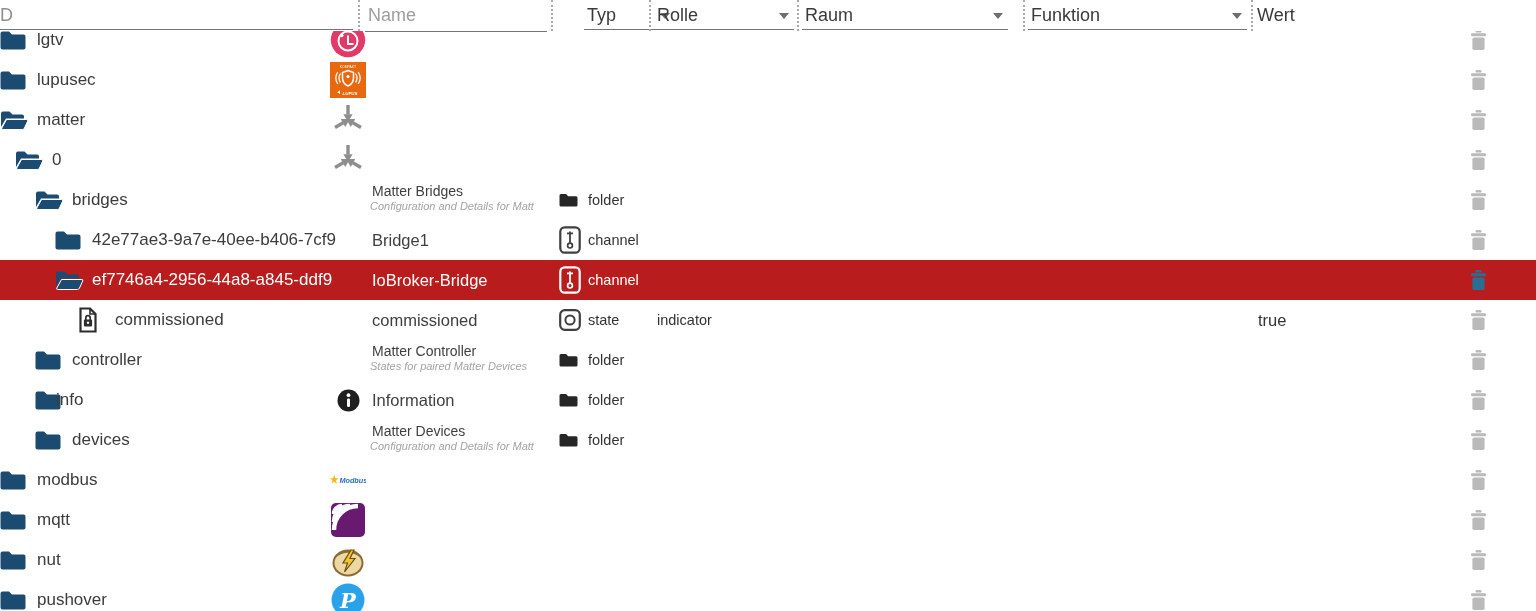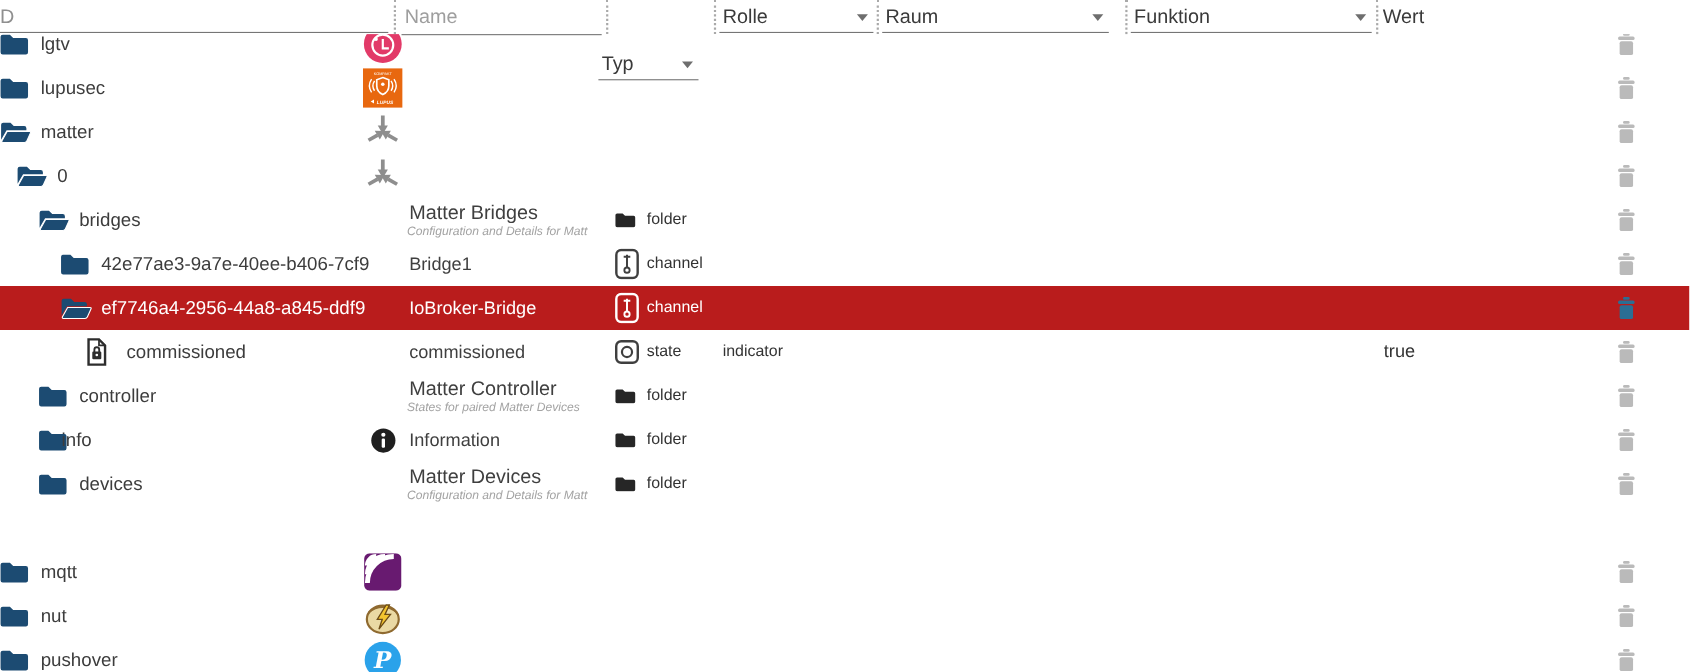--- a/index.html
+++ b/index.html
@@ -17,37 +17,37 @@
   .hinput::placeholder{color:#9e9e9e;opacity:1;}
   .hselect{cursor:pointer;}
   .hselect .hlabel{padding-left:3px;}
   .arrow{position:absolute;right:5px;top:13px;width:0;height:0;
          border-left:5px solid transparent;border-right:5px solid transparent;
          border-top:6px solid #6e6e6e;}
   .hsep{position:absolute;top:0;height:31px;width:0;border-left:2px dotted #a9a9a9;}
   
   .c-id{left:0;width:353px;}
   .c-name{left:365px;width:182px;}
-  .c-typ{left:544px;width:91px;margin-top:43px;}
+  .c-typ{left:584px;width:91px;}
   .c-rolle{left:654px;width:140px;}
   .c-raum{left:802px;width:206px;}
   .c-funktion{left:1028px;width:219px;}
   .c-wert{left:1257px;width:120px;border-bottom:none;}
   .s1{left:358px;} .s2{left:551px;} .s3{left:649px;} .s4{left:797px;} .s5{left:1023px;} .s6{left:1251px;}
   
   .rows{position:absolute;left:0;top:0;width:1536px;height:611px;z-index:1;}
   .row{position:absolute;left:0;width:1536px;height:40px;cursor:pointer;}
   .row.sel{background:#b91c1c;}
   .tree-icon{position:absolute;top:50%;transform:translateY(-50%);line-height:0;}
   .row-id{position:absolute;top:50%;transform:translateY(-50%);font-size:17px;white-space:nowrap;color:#3c3c3c;}
   .sel .row-id,.sel .name-single,.sel .type-label{color:#fff;}
   .adapter{position:absolute;left:330px;top:0;width:36px;height:40px;display:flex;
            align-items:center;justify-content:center;line-height:0;}
   .namecol{position:absolute;left:366px;top:0;width:190px;height:40px;overflow:hidden;}
-  .name-title{font-size:18px;color:#3f3f3f;white-space:nowrap;margin:3px 0 0 6px;}
+  .name-title{font-size:14px;color:#3f3f3f;white-space:nowrap;margin:3px 0 0 6px;}
   .name-sub{font-size:11px;font-style:italic;color:#a3a3a3;white-space:nowrap;margin:1px 0 0 4px;}
   .name-single{font-size:16.5px;color:#3f3f3f;white-space:nowrap;line-height:40px;margin-left:6px;}
   .type-icon{position:absolute;left:559px;top:50%;transform:translateY(-50%);line-height:0;}
   .type-label{position:absolute;left:588px;top:50%;transform:translateY(-50%);font-size:14.5px;color:#333;}
   .role-label{position:absolute;left:657px;top:50%;transform:translateY(-50%);font-size:14.5px;color:#333;}
   .value-label{position:absolute;left:1258px;top:50%;transform:translateY(-50%);font-size:16.5px;color:#333;}
   .trash{position:absolute;left:1469px;top:50%;transform:translateY(-50%);line-height:0;cursor:pointer;
          background:none;border:none;padding:0;}
 </style>
 </head>
@@ -332,20 +332,37 @@
         <span class="type-icon"><svg width="19" height="14" viewBox="0 0 19 14">
             <path fill="#262626" d="M0.5 12 V2.5 Q0.5 1 2 1 H7 L9.2 3.2 H17 Q18.5 3.2 18.5 4.7 V12 Q18.5 13.5 17 13.5 H2 Q0.5 13.5 0.5 12 Z"></path>
           </svg></span>
         <span class="type-label">folder</span>
         <button class="trash"><span><svg width="19" height="21" viewBox="0 0 19 21">
               <rect x="6.5" y="0.5" width="6" height="2.6" rx="1.2" fill="#bababa"></rect>
               <rect x="2" y="3.7" width="15" height="3.1" rx="1.4" fill="#bababa"></rect>
               <rect x="3.4" y="8" width="12.2" height="12.6" rx="1.8" fill="#bababa"></rect>
             </svg></span></button>
       </div>
+      <div class="row" style="top: 460px;">
+        <span class="tree-icon" style="left: 0px;"><svg width="26" height="20" viewBox="0 0 26 20">
+            <path fill="#1c4b72" d="M0.5 17.5 V3.5 Q0.5 1.5 2.5 1.5 H9 L12 4.5 H23.5 Q25.5 4.5 25.5 6.5 V17.5 Q25.5 19.5 23.5 19.5 H2.5 Q0.5 19.5 0.5 17.5 Z"></path>
+          </svg></span>
+        <span class="row-id" style="left: 37px;">modbus</span>
+        <span class="adapter">
+          <svg width="42" height="14" viewBox="0 0 42 14">
+            <polygon points="5,1 6.3,5 10,5 7,7.5 8.2,11.5 5,9 1.8,11.5 3,7.5 0,5 3.7,5" fill="#f5b91c"></polygon>
+            <text x="11" y="10.5" font-size="8.5" font-style="italic" font-weight="bold" fill="#2b6fc3" font-family="Liberation Sans,sans-serif">Modbus</text>
+          </svg>
+        </span>
+        <button class="trash"><span><svg width="19" height="21" viewBox="0 0 19 21">
+              <rect x="6.5" y="0.5" width="6" height="2.6" rx="1.2" fill="#bababa"></rect>
+              <rect x="2" y="3.7" width="15" height="3.1" rx="1.4" fill="#bababa"></rect>
+              <rect x="3.4" y="8" width="12.2" height="12.6" rx="1.8" fill="#bababa"></rect>
+            </svg></span></button>
+      </div>
       <div class="row" style="top: 500px;">
         <span class="tree-icon" style="left: 0px;"><svg width="26" height="20" viewBox="0 0 26 20">
             <path fill="#1c4b72" d="M0.5 17.5 V3.5 Q0.5 1.5 2.5 1.5 H9 L12 4.5 H23.5 Q25.5 4.5 25.5 6.5 V17.5 Q25.5 19.5 23.5 19.5 H2.5 Q0.5 19.5 0.5 17.5 Z"></path>
           </svg></span>
         <span class="row-id" style="left: 37px;">mqtt</span>
         <span class="adapter">
           <svg width="34" height="34" viewBox="0 0 34 34">
             <rect width="34" height="34" rx="5" fill="#681a70"></rect>
             <g stroke="#fff" stroke-width="4.5" fill="none">
               <path d="M3 11 A8 8 0 0 1 11 3"></path>

